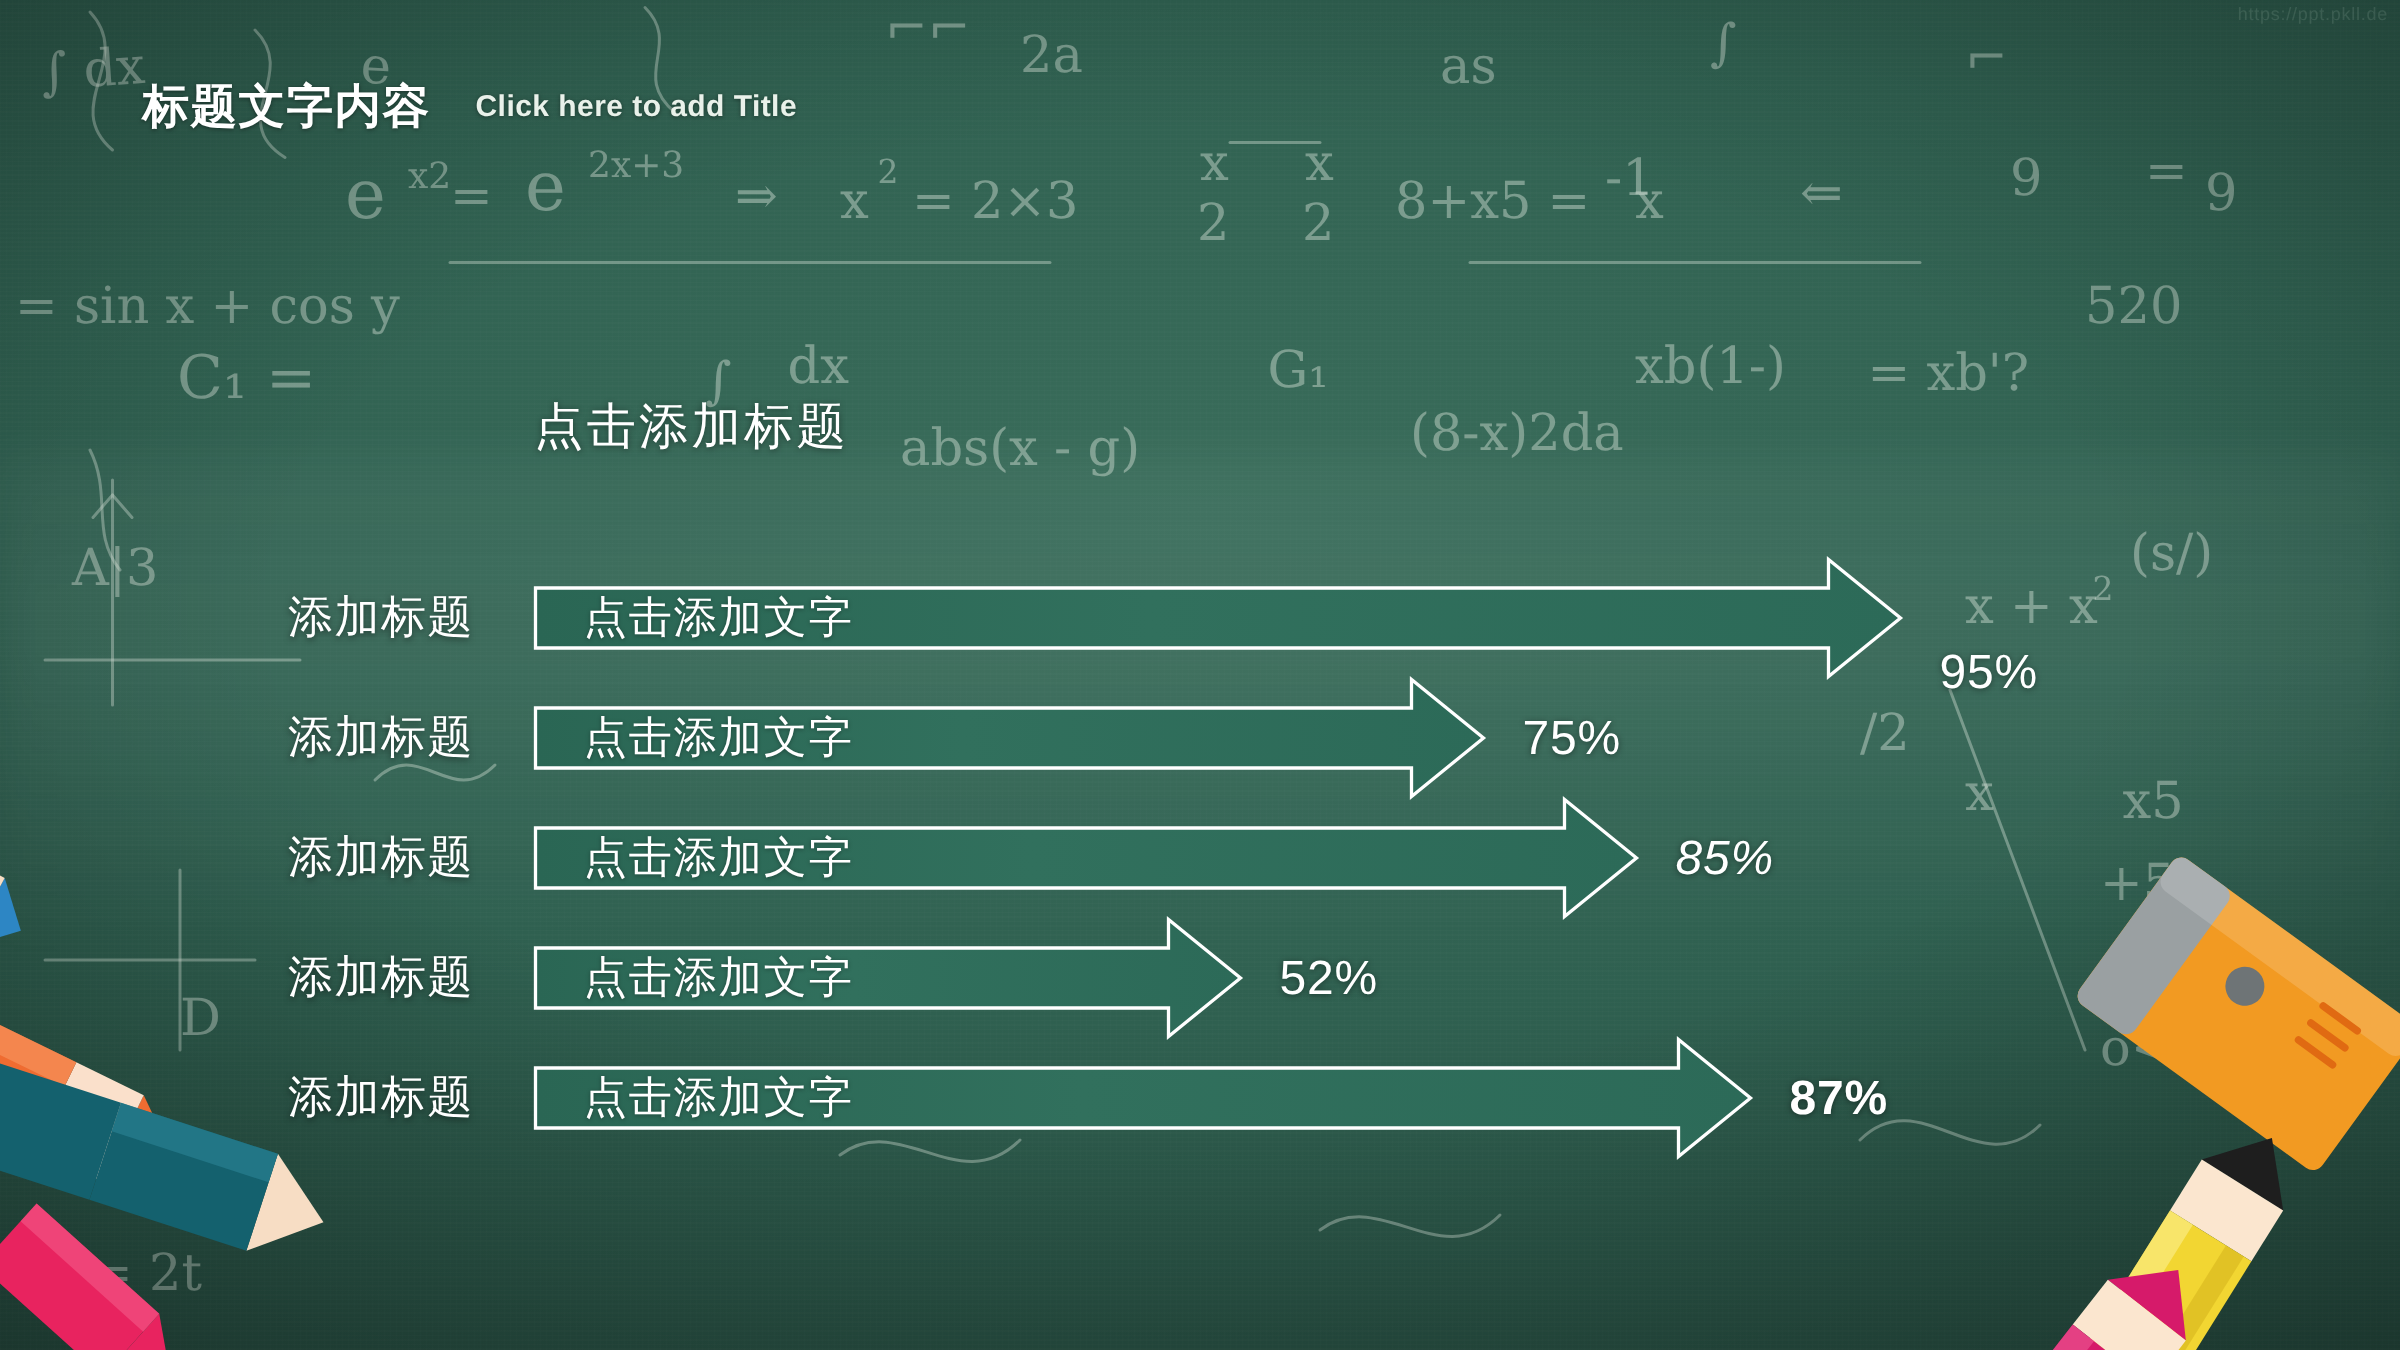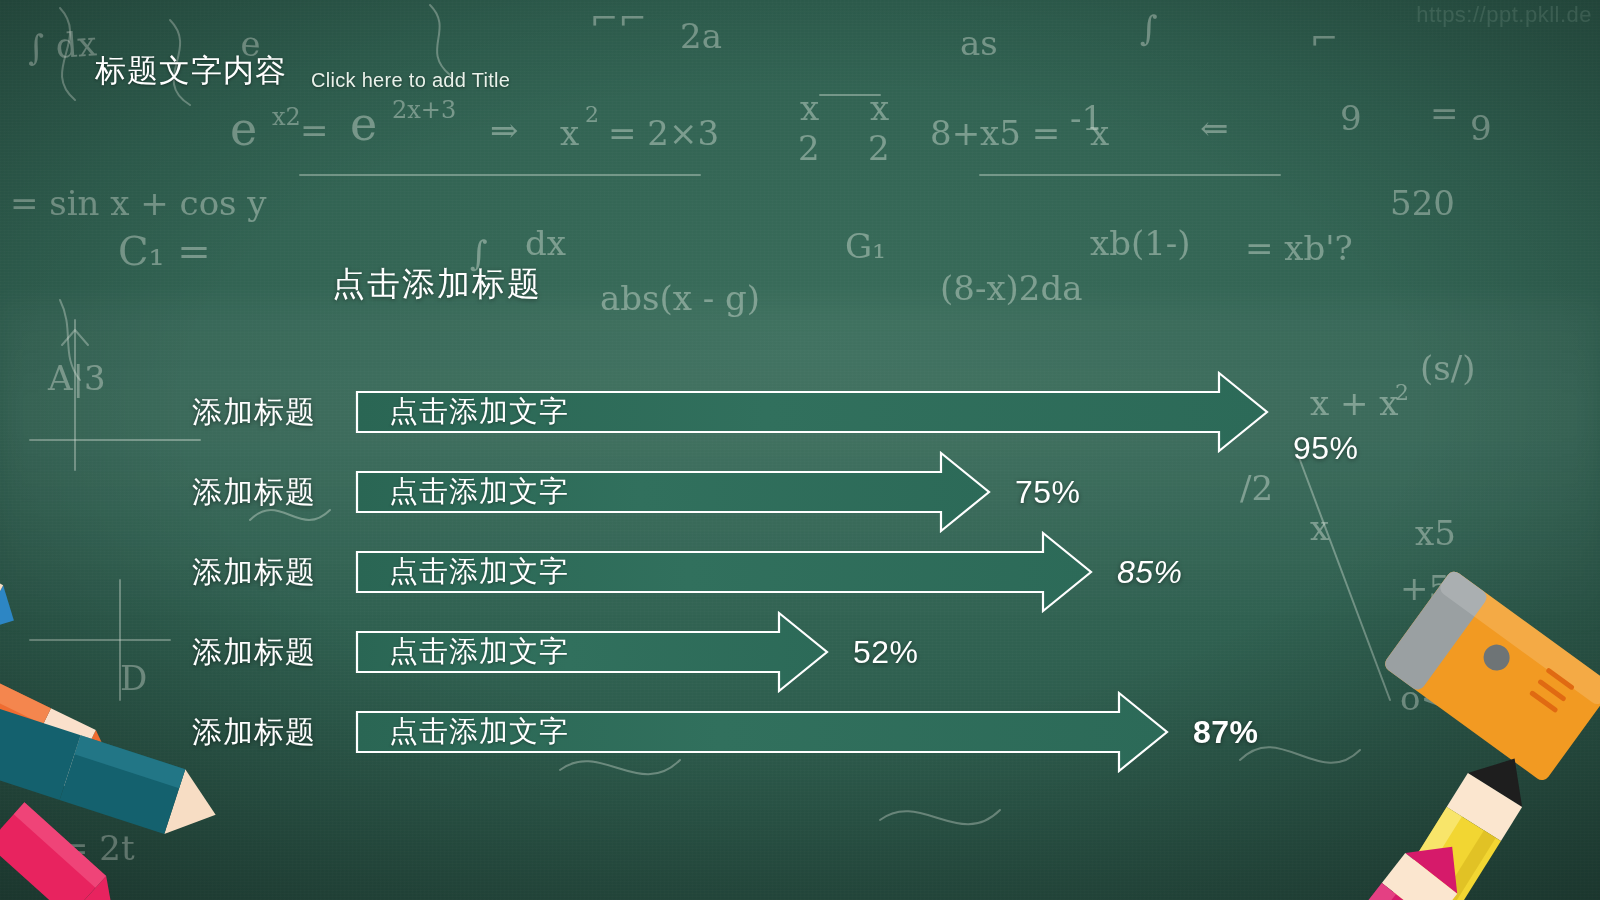--- a/index.html
+++ b/index.html
@@ -40,40 +40,41 @@
   .chalk{position:absolute;inset:0;pointer-events:none;}
   .chalk svg{width:100%;height:100%;display:block;}
   .chalk text{
     font-family:"DejaVu Serif",serif;
     fill:#dfe9df;opacity:.42;
   }
   .chalk path,.chalk line{stroke:#dfe9df;fill:none;opacity:.38;stroke-linecap:round;}
 
   .watermark{
     position:absolute;right:8px;top:2px;
-    font-size:22px;letter-spacing:.5px;
+    font-size:12px;letter-spacing:.5px;
     color:rgba(210,230,215,.13);
     font-family:"Liberation Sans",sans-serif;
     user-select:none;
   }
 
   
-  .header{position:absolute;left:95px;top:50px;display:flex;align-items:flex-end;gap:24px;}
+  .header{position:absolute;left:95px;top:50px;display:flex;align-items:center;gap:14px;font-weight:bold;}
   .header .cn{
     font-size:31px;color:#ffffff;letter-spacing:1px;
     text-shadow:0 1px 3px rgba(0,0,0,.45);
     font-family:"DejaVu Sans",sans-serif;
   }
   .header .en{
     font-size:20px;color:#e9f1ea;letter-spacing:.3px;
     text-shadow:0 1px 3px rgba(0,0,0,.4);
+    margin-left:16px;
   }
 
   .subtitle{
-    position:absolute;left:332px;top:262px;
+    position:absolute;left:356px;top:262px;
     font-size:33px;color:#ffffff;letter-spacing:2px;
     text-shadow:0 1px 4px rgba(0,0,0,.45);
     font-family:"DejaVu Sans",sans-serif;
   }
 
   
   .chart{position:absolute;left:16px;top:330px;width:1600px;height:440px;}
   .row{position:absolute;left:0;width:1600px;height:80px;}
 
   .row-label{

